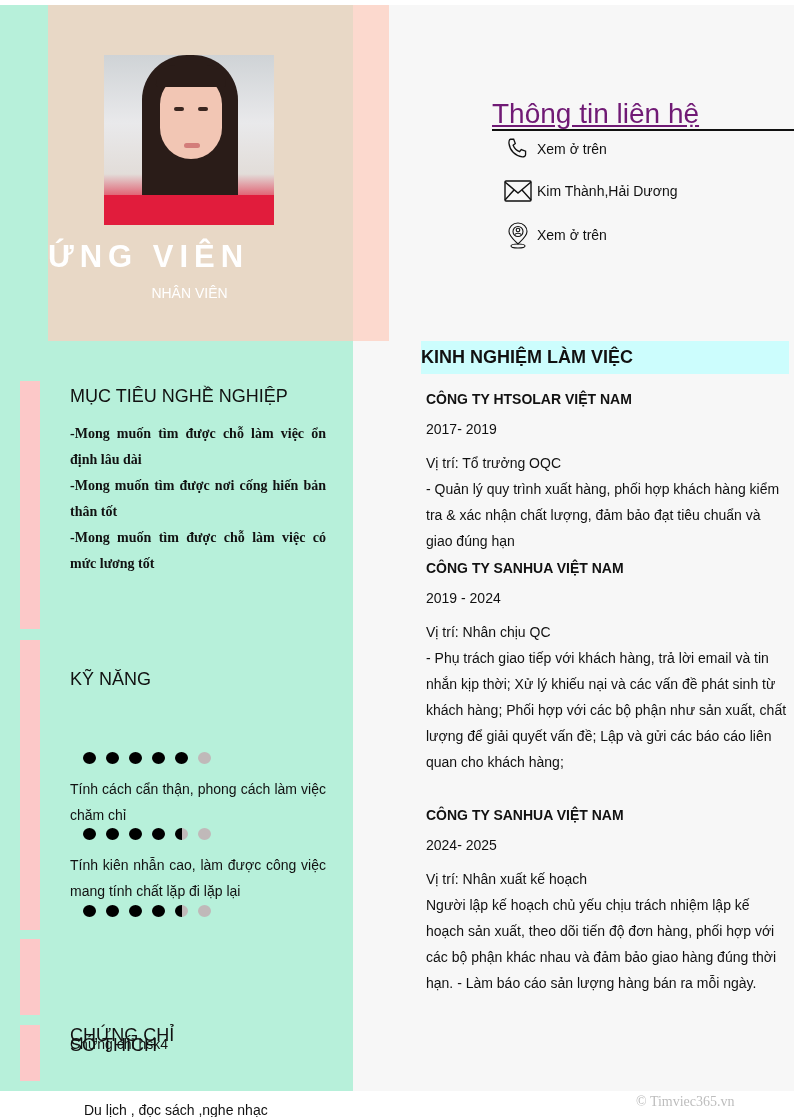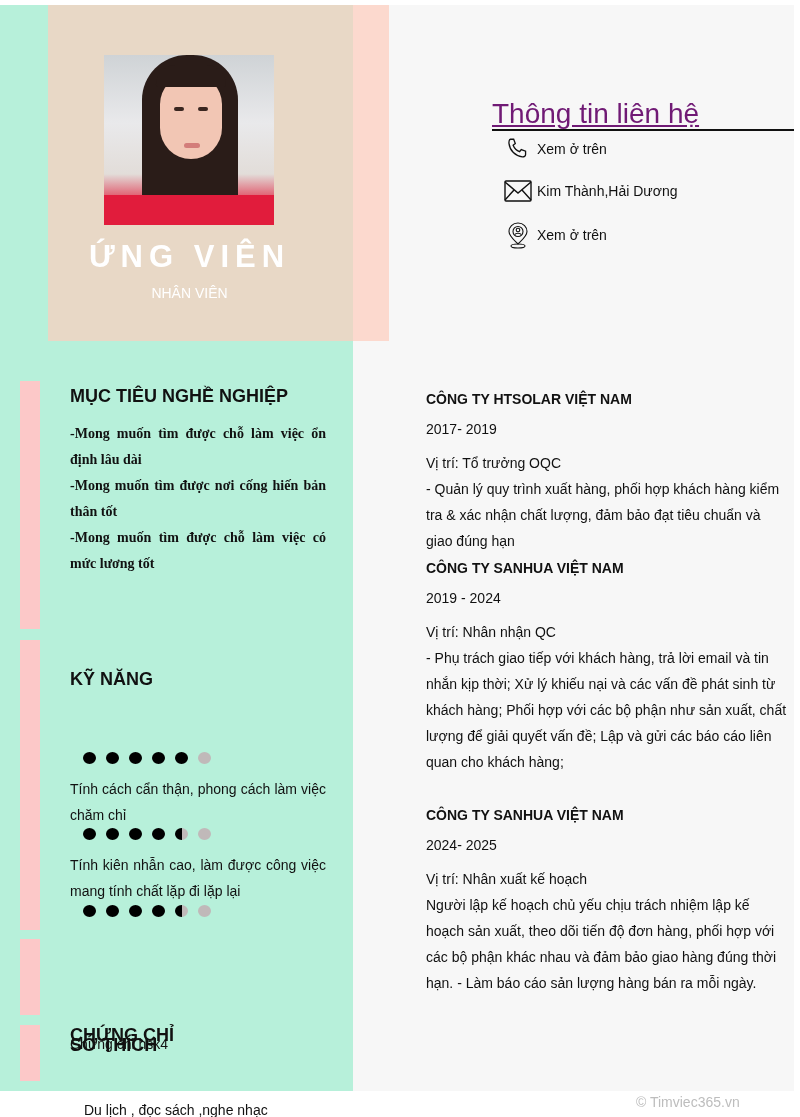--- a/index.html
+++ b/index.html
@@ -10,47 +10,47 @@
   .header-peach { position:absolute; left:48px; top:0; width:341px; height:336px; background:#fcd9ce; }
   .header-beige { position:absolute; left:48px; top:0; width:305px; height:336px; background:#e8d8c6; }
   .photo { position:absolute; left:104px; top:50px; width:170px; height:170px; overflow:hidden;
            background:linear-gradient(180deg,#cfd3d6 0%,#e9e9eb 40%,#e2ddd9 70%,#e01d3a 90%,#e01d3a 100%); }
   .photo .hair { position:absolute; left:38px; top:0; width:96px; height:170px; border-radius:45px 45px 10px 10px; background:#2a1c18; }
   .photo .face { position:absolute; left:56px; top:20px; width:62px; height:84px; border-radius:30px 30px 32px 32px; background:#f2c6b4; }
   .photo .bangs { position:absolute; left:52px; top:10px; width:70px; height:22px; border-radius:30px 30px 4px 4px; background:#2a1c18; }
   .photo .eye { position:absolute; top:52px; width:10px; height:4px; border-radius:3px; background:#3a2620; }
   .photo .mouth { position:absolute; left:80px; top:88px; width:16px; height:5px; border-radius:3px; background:#d37d7a; }
   .photo .shirt { position:absolute; left:0; top:140px; width:170px; height:30px; background:#e11c3c; }
-  .name { position:absolute; left:48px; top:234px; width:283px; text-align:center; color:#ffffff;
+  .name { position:absolute; left:48px; top:234px; width:283px; text-align:left; color:#ffffff;
           font-size:31px; font-weight:bold; letter-spacing:6px; }
   .role { position:absolute; left:48px; top:280px; width:283px; text-align:center; color:#ffffff; font-size:14px; }
 
   .contact-title { position:absolute; left:492px; top:93px; font-size:28px; color:#701a75;text-decoration:underline; }
   .contact-line { position:absolute; left:492px; top:124px; width:302px; height:2px; background:#111; }
   .contact-item { position:absolute; left:504px; display:flex; align-items:center; font-size:14px; }
   .contact-item .ic { width:28px; height:28px; margin-right:5px; display:inline-flex; align-items:center; justify-content:center; }
 
   .pink-bar { position:absolute; left:20px; width:20px; background:#fcc8c8; }
-  .sec-title { position:absolute; left:70px; font-size:18px; font-weight:bold; color:#111; }
+  .sec-title { position:absolute; left:70px; font-size:18px; font-weight:normal; color:#111; }
   .obj-text { position:absolute; left:70px; top:416px; width:256px; font-size:14px; font-weight:bold;
               line-height:26px; text-align:justify;font-family:Liberation Serif, serif; }
   .skill { position:absolute; left:70px; width:256px; font-size:14px; line-height:26px; text-align:justify; }
   .dots { position:absolute; left:83px; display:flex; gap:10px; }
   .dot { width:13px; height:12px; border-radius:50%; background:#000; }
   .dot.empty { background:#c0b9b9; }
   .dot.half { background:linear-gradient(90deg,#000 50%,#c0b9b9 50%); }
   .small-text { position:absolute; left:70px; font-size:14px;margin-top:42px; }
 
   .exp-header { position:absolute; left:421px; top:336px; width:368px; height:33px; background:#ccfdfd;
                 font-size:18px; font-weight:bold; line-height:33px; }
   .exp-block { position:absolute; left:426px; width:362px; font-size:14px; }
   .exp-block .company { font-weight:bold; height:30px; line-height:24px; }
   .exp-block .period { height:33px; line-height:24px; }
   .exp-block .desc { line-height:26px; }
-  .footer { position:absolute; left:636px; top:1094px; font-family:Liberation Sans, sans-serif;
+  .footer { position:absolute; left:636px; top:1094px; font-family:Liberation Serif, serif;
             font-size:14px; color:#bdbdbd; }
 </style>
 </head>
 <body>
 
 <div class="page">
   <div class="left-col"></div>
   <div class="header-peach"></div>
   <div class="header-beige"></div>
 
@@ -143,32 +143,35 @@
   </div>
 
   <div class="pink-bar" style="top:934px; height:76px"></div>
   <div class="sec-title" style="top:1020px">CHỨNG CHỈ</div>
   <div class="small-text" style="top:989px">Chứng chỉ hsk4</div>
 
   <div class="pink-bar" style="top:1020px; height:56px"></div>
   <div class="sec-title" style="top:1030px">SỞ THÍCH</div>
   <div class="small-text" style="top:1055px; left:84px">Du lịch , đọc sách ,nghe nhạc</div>
 
+  <div class="exp-header">
+    <span>KINH NGHIỆM LÀM VIỆC</span>
+  </div>
 
   <div class="exp-block" style="top:382px">
     <div class="company">CÔNG TY HTSOLAR VIỆT NAM</div>
     <div class="period">2017- 2019</div>
     <div class="desc">Vị trí: Tổ trưởng OQC</div>
     <div class="desc">- Quản lý quy trình xuất hàng, phối hợp khách hàng kiểm tra &amp; xác nhận chất lượng, đảm bảo đạt tiêu chuẩn và giao đúng hạn</div>
   </div>
 
   <div class="exp-block" style="top:551px">
     <div class="company">CÔNG TY SANHUA VIỆT NAM</div>
     <div class="period">2019 - 2024</div>
-    <div class="desc">Vị trí: Nhân nhận QC</div>
+    <div class="desc">Vị trí: Nhân chịu QC</div>
     <div class="desc">- Phụ trách giao tiếp với khách hàng, trả lời email và tin nhắn kịp thời; Xử lý khiếu nại và các vấn đề phát sinh từ khách hàng; Phối hợp với các bộ phận như sản xuất, chất lượng để giải quyết vấn đề; Lập và gửi các báo cáo liên quan cho khách hàng;</div>
   </div>
 
   <div class="exp-block" style="top:798px">
     <div class="company">CÔNG TY SANHUA VIỆT NAM</div>
     <div class="period">2024- 2025</div>
     <div class="desc">Vị trí: Nhân xuất kế hoạch</div>
     <div class="desc">Người lập kế hoạch chủ yếu chịu trách nhiệm lập kế hoạch sản xuất, theo dõi tiến độ đơn hàng, phối hợp với các bộ phận khác nhau và đảm bảo giao hàng đúng thời hạn. - Làm báo cáo sản lượng hàng bán ra mỗi ngày.</div>
   </div>
 </div>

